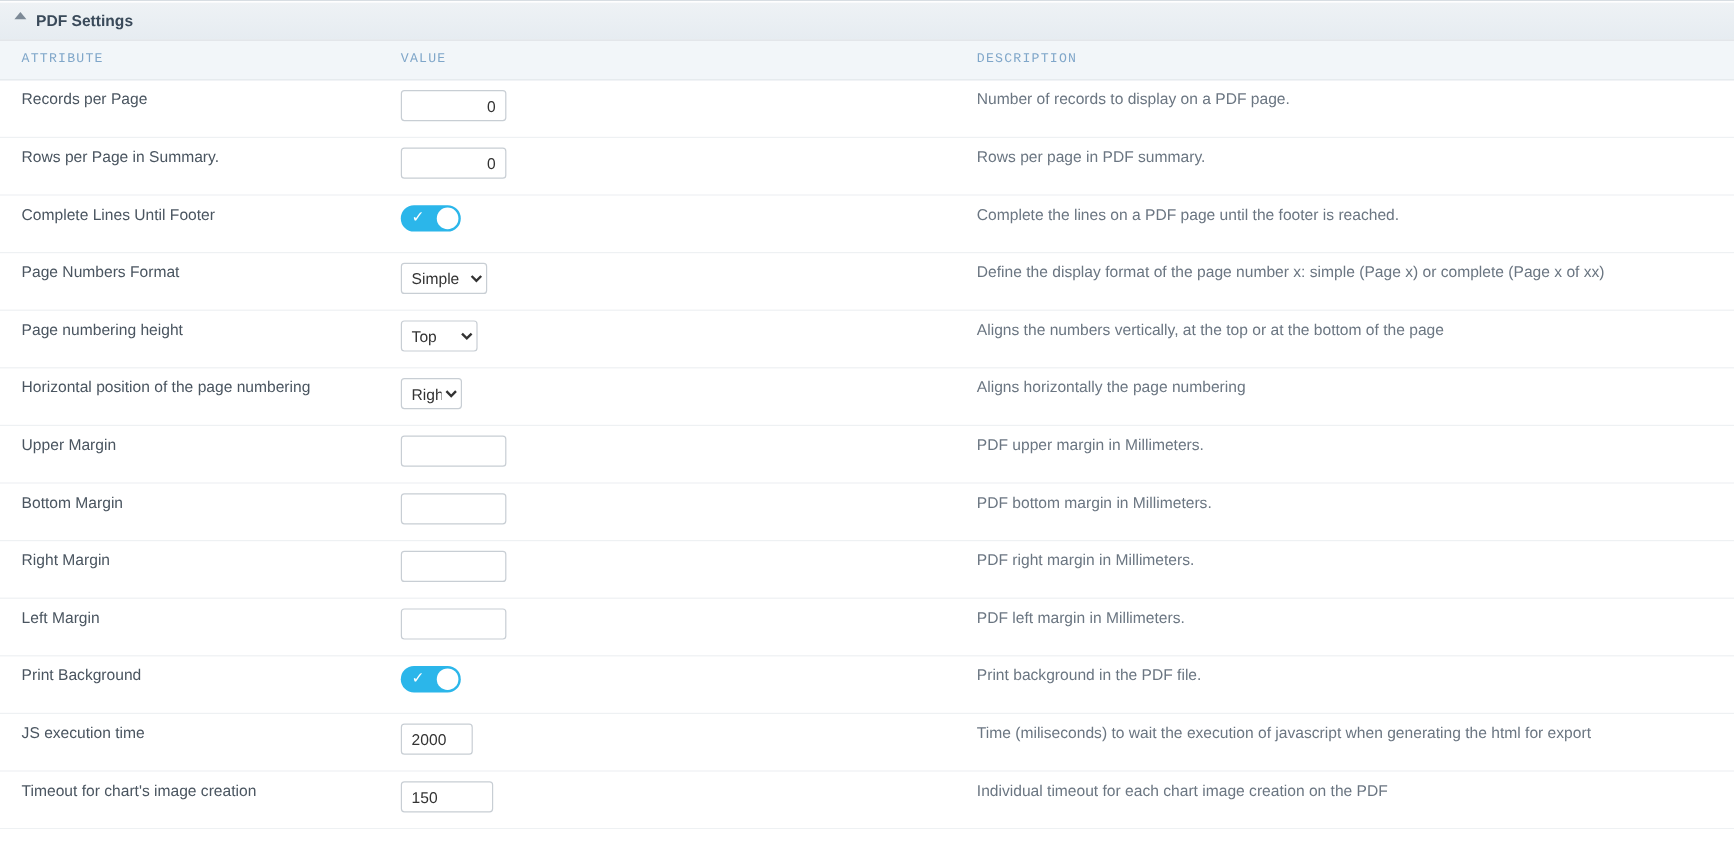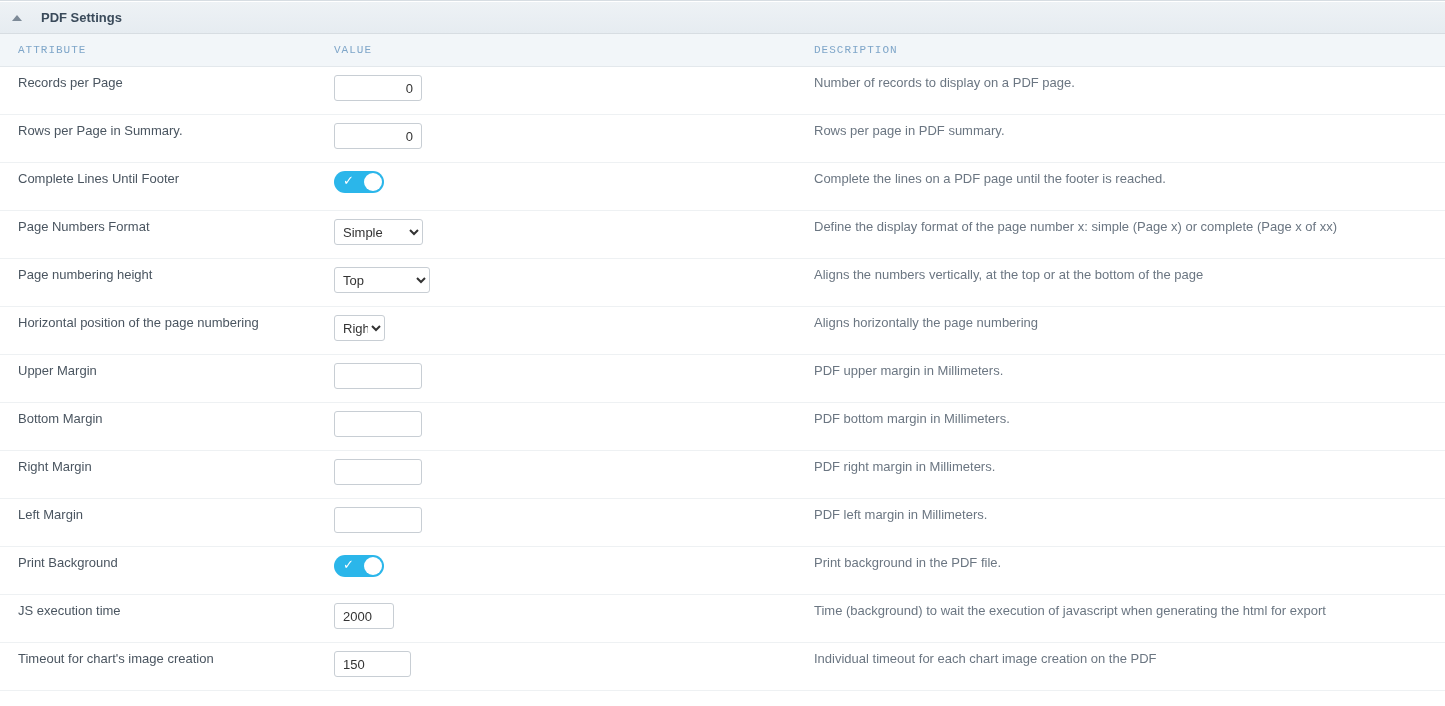--- a/index.html
+++ b/index.html
@@ -13,22 +13,21 @@
   .panel {
     width: 100%;
     border-top: 1px solid #d7dde2;
   }
   .panel-header {
     background: linear-gradient(#eef2f5, #e6ecf1);
     border-top: 1px solid #fff;
     border-bottom: 1px solid #d7dde2;
     padding: 8px 12px;
     display: flex;
-    align-items: center;
-    gap: 19px;
+    gap: 8px;
   }
   .panel-header .tri {
     width: 0; height: 0;
     border-left: 5px solid transparent;
     border-right: 5px solid transparent;
     border-bottom: 6px solid #7d8a97;
   }
   .panel-header .title {
     font-weight: bold;
     color: #3a4a5a;
@@ -69,21 +68,21 @@
   }
   input.num.left { text-align: left; }
   input.blank {
     width: 88px;
     height: 26px;
     border: 1px solid #c8ced4;
     border-radius: 3px;
     padding: 0 8px;
   }
   select.sel {
-    width: 89px;
+    width: 72px;
     height: 26px;
     border: 1px solid #c8ced4;
     border-radius: 3px;
     font-size: 13px;
     color:#333;
     background:#fff;
     padding-left:4px;
   }
   .toggle {
     position: relative;
@@ -160,21 +159,21 @@
       <select class="sel">
         <option>Simple</option>
       </select>
     </div>
     <div class="desc">Define the display format of the page number x: simple (Page x) or complete (Page x of xx)</div>
   </div>
 
   <div class="row">
     <div class="attr">Page numbering height</div>
     <div class="value">
-      <select class="sel" style="width:96px">
+      <select class="sel" style="width:64px">
         <option>Top</option>
       </select>
     </div>
     <div class="desc">Aligns the numbers vertically, at the top or at the bottom of the page</div>
   </div>
 
   <div class="row">
     <div class="attr">Horizontal position of the page numbering</div>
     <div class="value">
       <select class="sel" style="width:51px">
@@ -225,21 +224,21 @@
       </span>
     </div>
     <div class="desc">Print background in the PDF file.</div>
   </div>
 
   <div class="row">
     <div class="attr">JS execution time</div>
     <div class="value">
       <input class="num left" style="width: 60px;" value="2000">
     </div>
-    <div class="desc">Time (background) to wait the execution of javascript when generating the html for export</div>
+    <div class="desc">Time (miliseconds) to wait the execution of javascript when generating the html for export</div>
   </div>
 
   <div class="row">
     <div class="attr">Timeout for chart's image creation</div>
     <div class="value">
       <input class="num left" style="width: 77px;" value="150">
     </div>
     <div class="desc">Individual timeout for each chart image creation on the PDF</div>
   </div>
 

